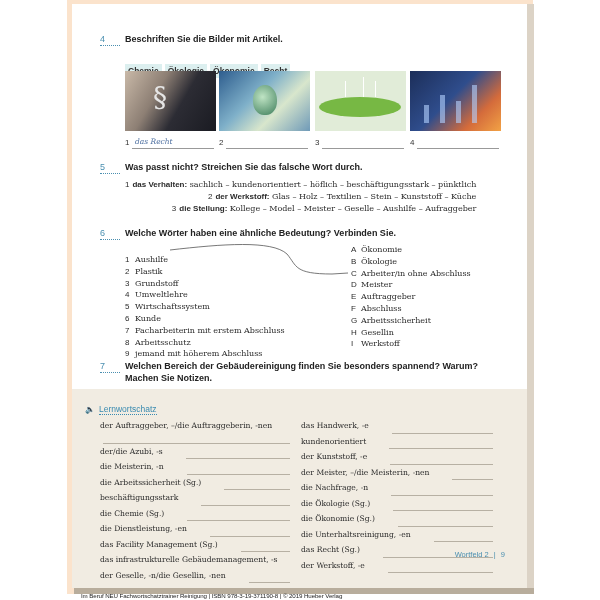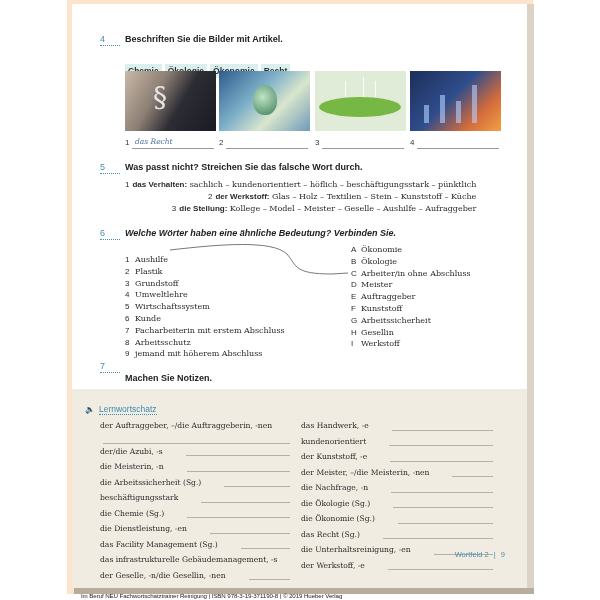--- a/index.html
+++ b/index.html
@@ -68,21 +68,21 @@
   
   .col6 { position: absolute; font-size: 8px; line-height: 11.8px; }
   .col6 .num { display: inline-block; width: 10px; font-family: "Liberation Sans", sans-serif; }
   .match-line { position: absolute; left: 0; top: 0; }
 
   
   .vocab-head { position: absolute; left: 13px; top: 400px; display: flex; align-items: center; gap: 4px; }
   .speaker { font-size: 8px; color: #555; }
   .vocab-title { font-family: "Liberation Sans", sans-serif; font-size: 8.5px; color: #3a8bb0; border-bottom: 1px dotted #3a8bb0; }
   .vcol { position: absolute; font-size: 7.6px; line-height: 15.5px; }
-  .vrow { display: flex; align-items: center; white-space: nowrap; gap: 20px; }
+  .vrow { display: flex; align-items: flex-end; white-space: nowrap; gap: 20px; }
   .vrow .fill { flex: 1; border-bottom: 1px solid #b7b0a3; margin-left: 3px; height: 10px; }
 
   .footer-page { position: absolute; right: 22px; top: 546px; font-family: "Liberation Sans", sans-serif; font-size: 7.5px; color: #4a8fb0; }
   .footer-credit { position: absolute; left: 81px; top: 592px; font-family: "Liberation Sans", sans-serif; font-size: 6.2px; color: #222; white-space: nowrap; letter-spacing: -0.1px; }
 </style>
 </head>
 <body>
 
 <div class="page-frame"></div>
 <div class="page-shadow-right"></div>
@@ -144,51 +144,52 @@
 
   <div class="ex-num" style="left:28px; top:158px;">5</div>
   <div class="ex-title" style="left:53px; top:158px;">Was passt nicht? Streichen Sie das falsche Wort durch.</div>
   <div class="list5">
     <div class="row"><span class="num">1</span><b>das Verhalten:</b> <span>sachlich – kundenorientiert – höflich – beschäftigungsstark – pünktlich</span></div>
     <div class="row"><span class="num">2</span><b>der Werkstoff:</b> <span>Glas – Holz – Textilien – Stein – Kunststoff – Küche</span></div>
     <div class="row"><span class="num">3</span><b>die Stellung:</b> <span>Kollege – Model – Meister – Geselle – Aushilfe – Aufraggeber</span></div>
   </div>
 
   <div class="ex-num" style="left:28px; top:224px;">6</div>
-  <div class="ex-title" style="left:53px; top:224px;font-style:italic;">Welche Wörter haben eine ähnliche Bedeutung? Verbinden Sie.</div>
+  <div class="ex-title" style="left:53px; top:224px;">Welche Wörter haben eine ähnliche Bedeutung? Verbinden Sie.</div>
 
   <div class="col6" style="left:53px; top:240px;margin-top:10px;">
     <div><span class="num">1</span><span>Aushilfe</span></div>
     <div><span class="num">2</span><span>Plastik</span></div>
     <div><span class="num">3</span><span>Grundstoff</span></div>
     <div><span class="num">4</span><span>Umweltlehre</span></div>
     <div><span class="num">5</span><span>Wirtschaftssystem</span></div>
     <div><span class="num">6</span><span>Kunde</span></div>
     <div><span class="num">7</span><span>Facharbeiterin mit erstem Abschluss</span></div>
     <div><span class="num">8</span><span>Arbeitsschutz</span></div>
     <div><span class="num">9</span><span>jemand mit höherem Abschluss</span></div>
   </div>
 
   <div class="col6" style="left:279px; top:240px;">
     <div><span class="num">A</span><span>Ökonomie</span></div>
     <div><span class="num">B</span><span>Ökologie</span></div>
     <div><span class="num">C</span><span>Arbeiter/in ohne Abschluss</span></div>
     <div><span class="num">D</span><span>Meister</span></div>
     <div><span class="num">E</span><span>Auftraggeber</span></div>
-    <div><span class="num">F</span><span>Kunststoff</span></div>
+    <div><span class="num">F</span><span>Abschluss</span></div>
     <div><span class="num">G</span><span>Arbeitssicherheit</span></div>
     <div><span class="num">H</span><span>Gesellin</span></div>
     <div><span class="num">I</span><span>Werkstoff</span></div>
   </div>
 
   <svg class="match-line" width="455" height="300">
     <path d="M 98 246 C 150 240, 200 236, 215 250 C 225 262, 222 270, 260 270 L 276 269" stroke="#555" stroke-width="0.8" fill="none"></path>
   </svg>
 
   <div class="ex-num" style="left:28px; top:357px;">7</div>
+  <div class="ex-title" style="left:53px; top:357px;">Welchen Bereich der Gebäudereinigung finden Sie besonders spannend? Warum?</div>
   <div class="ex-title" style="left:53px; top:369px;">Machen Sie Notizen.</div>
 
   <div class="vocab-head">
     <span class="speaker">🔈</span>
     <span class="vocab-title">Lernwortschatz</span>
   </div>
 
   <div class="vcol" style="left:28px; top:414px; width:190px;">
     <div class="vrow">
         <span>der Auftraggeber, –/die Auftraggeberin, -nen</span>
@@ -258,25 +259,25 @@
       </div>
     <div class="vrow">
         <span>die Ökologie (Sg.)</span>
         <span class="fill"></span>
       </div>
     <div class="vrow">
         <span>die Ökonomie (Sg.)</span>
         <span class="fill"></span>
       </div>
     <div class="vrow">
+        <span>die Unterhaltsreinigung, -en</span>
+        <span class="fill"></span>
+      </div>
+    <div class="vrow">
         <span>das Recht (Sg.)</span>
-        <span class="fill"></span>
-      </div>
-    <div class="vrow">
-        <span>die Unterhaltsreinigung, -en</span>
         <span class="fill"></span>
       </div>
     <div class="vrow">
         <span>der Werkstoff, -e</span>
         <span class="fill"></span>
       </div>
   </div>
 
   <div class="footer-page">
     <span>Wortfeld 2</span>

